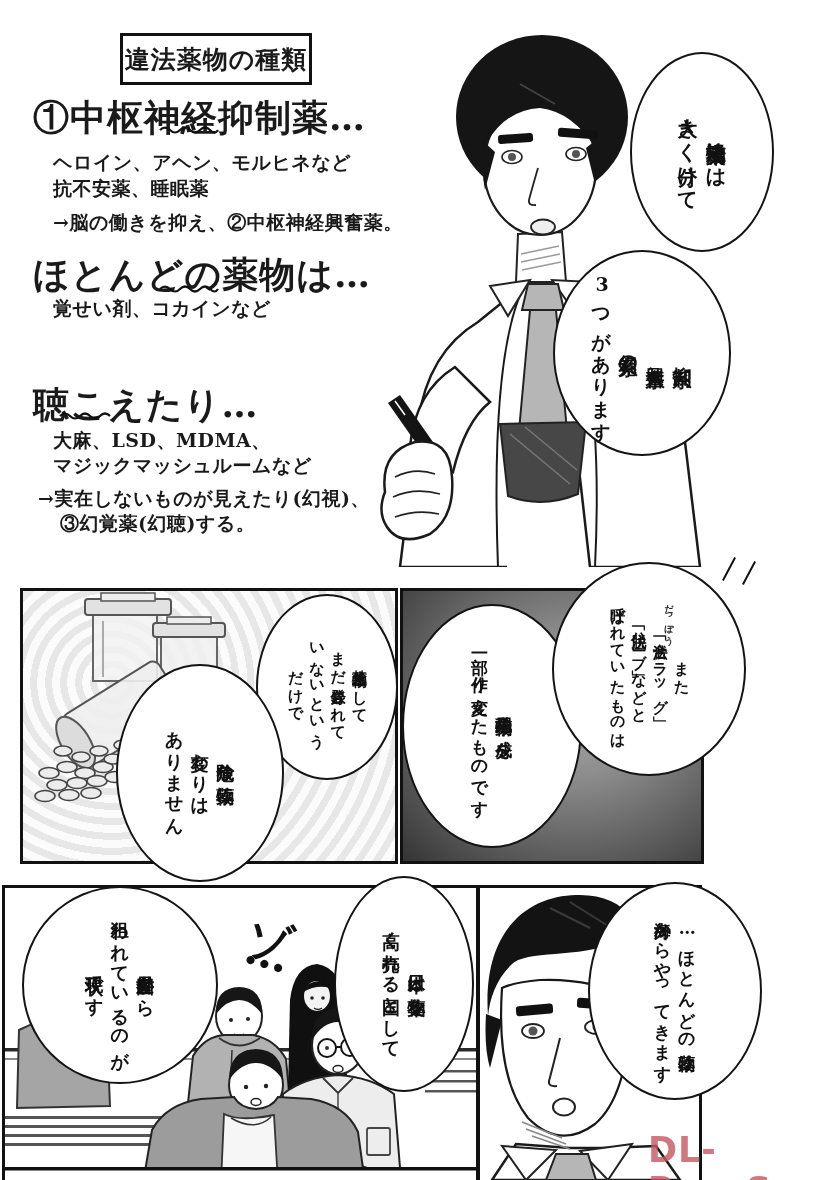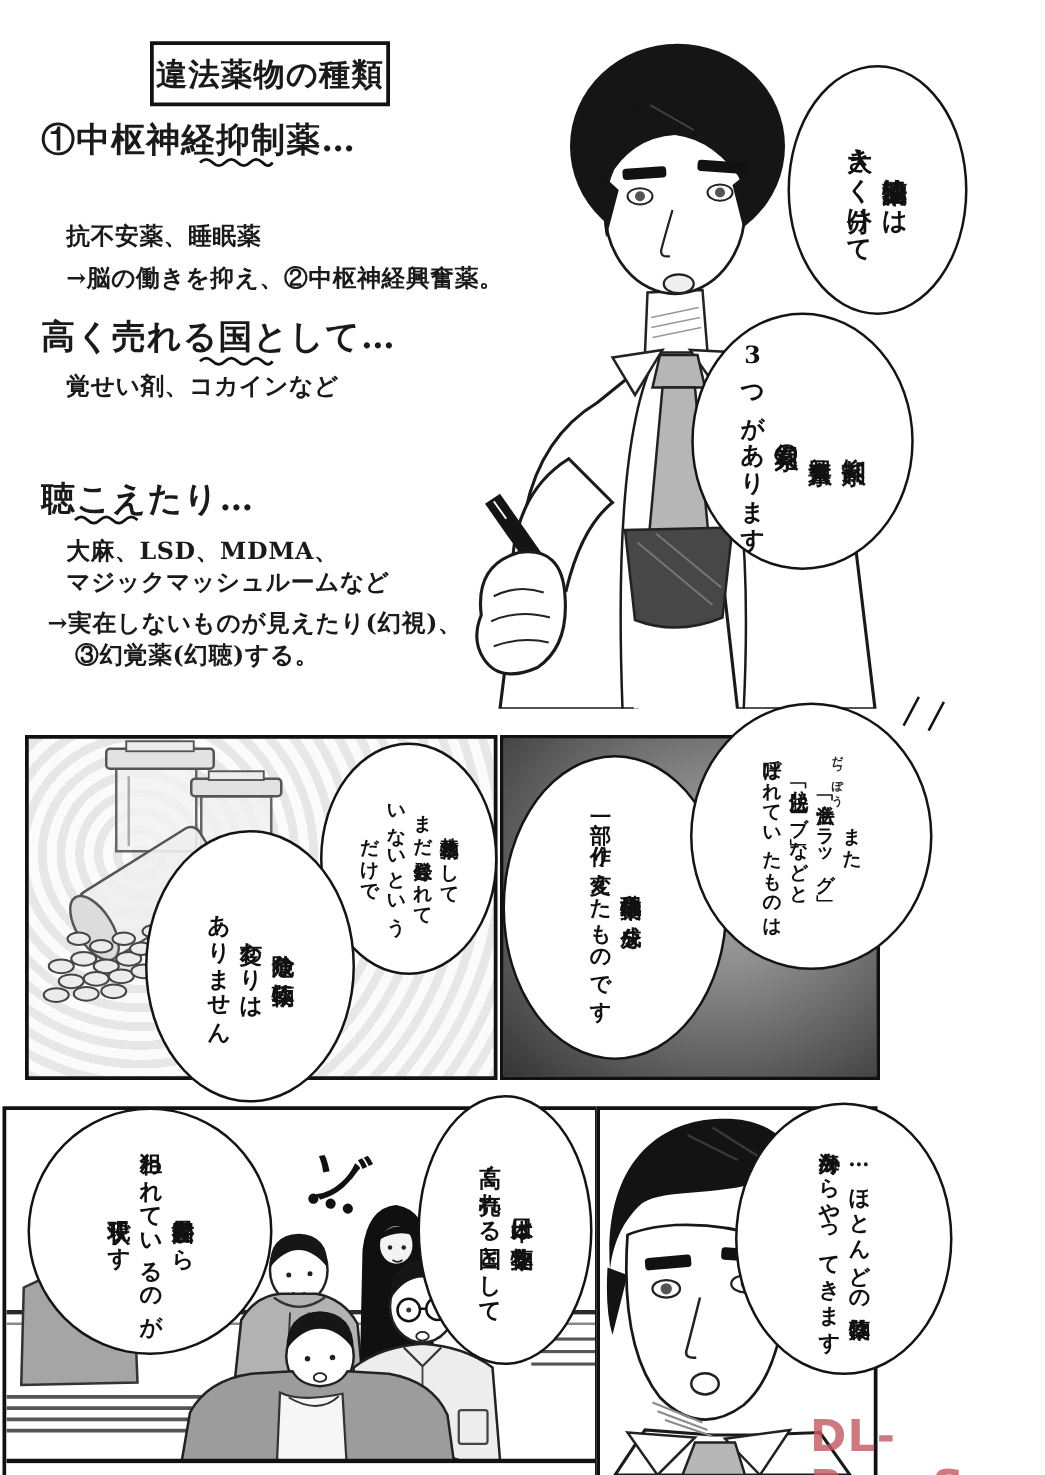--- a/index.html
+++ b/index.html
@@ -9,21 +9,21 @@
     font-family:"DejaVu Serif","Liberation Serif",serif;
     color:#1a1a1a;
     text-decoration:underline;
   }
   
   .title-box{
     position:absolute;left:120px;top:33px;width:186px;height:46px;
     border:3px solid #111;display:flex;align-items:center;justify-content:center;
     font-size:25px;font-weight:bold;letter-spacing:1px;background:#fff;
   }
-  .b-head{position:absolute;font-size:27px;font-weight:bold;letter-spacing:1px;white-space:nowrap;text-align:right;}
+  .b-head{position:absolute;font-size:36px;font-weight:bold;letter-spacing:1px;white-space:nowrap;text-align:right;}
   .b-line{position:absolute;font-size:19px;font-weight:bold;letter-spacing:.5px;white-space:nowrap;}
   .squig{position:absolute;}
   
   .panel{position:absolute;border:3px solid #111;overflow:hidden;background:#fff;z-index:1;}
   .panel-swirl{
     background:
       repeating-radial-gradient(circle at 24% 34%, #e7e7e7 0 7px, #fbfbfb 7px 15px),
       repeating-radial-gradient(circle at 76% 78%, rgba(214,214,214,.85) 0 8px, rgba(252,252,252,0) 8px 18px);
   }
   .panel-dark{
@@ -62,24 +62,25 @@
 <div class="page">
 
   <div class="title-box">
     <span>違法薬物の種類</span>
   </div>
 
   <div class="b-head" style="left:33px;top:94px">①中枢神経抑制薬…</div>
   <svg class="squig" style="left:158px;top:124px" width="62" height="10">
       <path d="M2,6 Q7,1 12,6 T22,6 T32,6 T42,6 T52,6 T60,6" stroke="#111" stroke-width="2.2" fill="none"></path>
     </svg>
+  <div class="b-line" style="left:53px;top:150px">ヘロイン、アヘン、モルヒネなど</div>
   <div class="b-line" style="left:53px;top:176px">抗不安薬、睡眠薬</div>
   <div class="b-line" style="left:53px;top:210px">→脳の働きを抑え、②中枢神経興奮薬。</div>
 
-  <div class="b-head" style="left:33px;top:251px">高く売れる国として…</div>
+  <div class="b-head" style="left:33px;top:251px">ほとんどの薬物は…</div>
   <svg class="squig" style="left:158px;top:283px" width="62" height="10">
       <path d="M2,6 Q7,1 12,6 T22,6 T32,6 T42,6 T52,6 T60,6" stroke="#111" stroke-width="2.2" fill="none"></path>
     </svg>
   <div class="b-line" style="left:53px;top:296px">覚せい剤、コカインなど</div>
 
   <div class="b-head" style="left:33px;top:381px">聴こえたり…</div>
   <svg class="squig" style="left:58px;top:410px" width="58" height="10">
       <path d="M2,6 Q7,1 12,6 T22,6 T32,6 T42,6 T52,6" stroke="#111" stroke-width="2.2" fill="none"></path>
     </svg>
   <div class="b-line" style="left:53px;top:428px">大麻、LSD、MDMA、</div>

